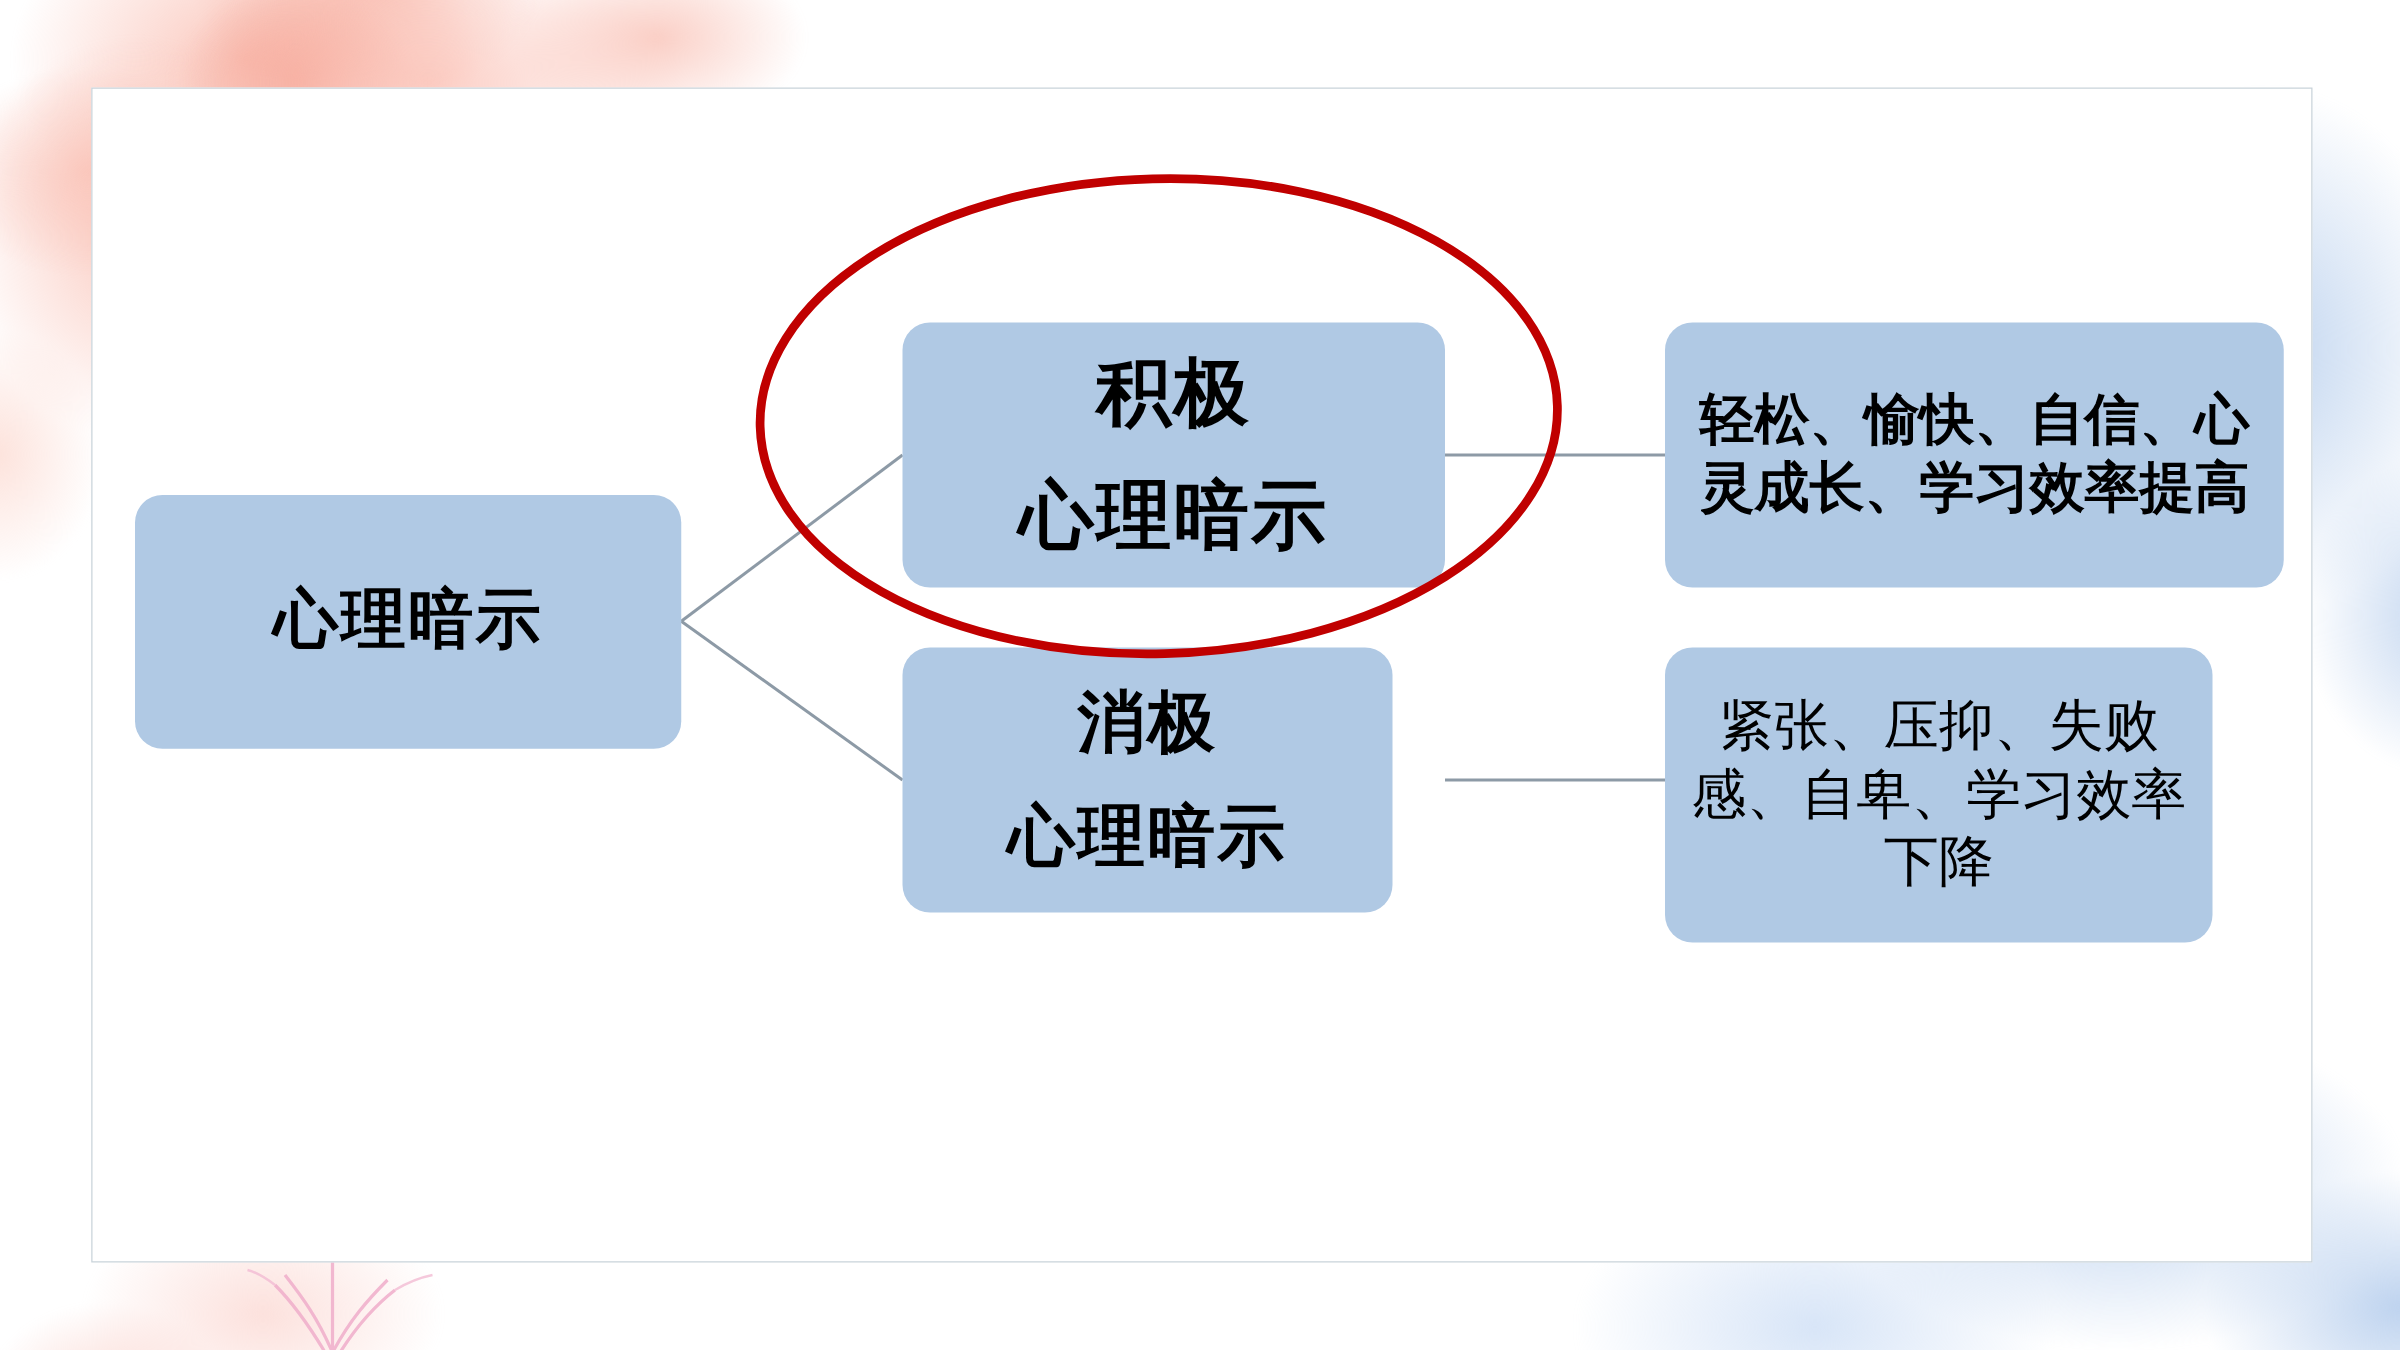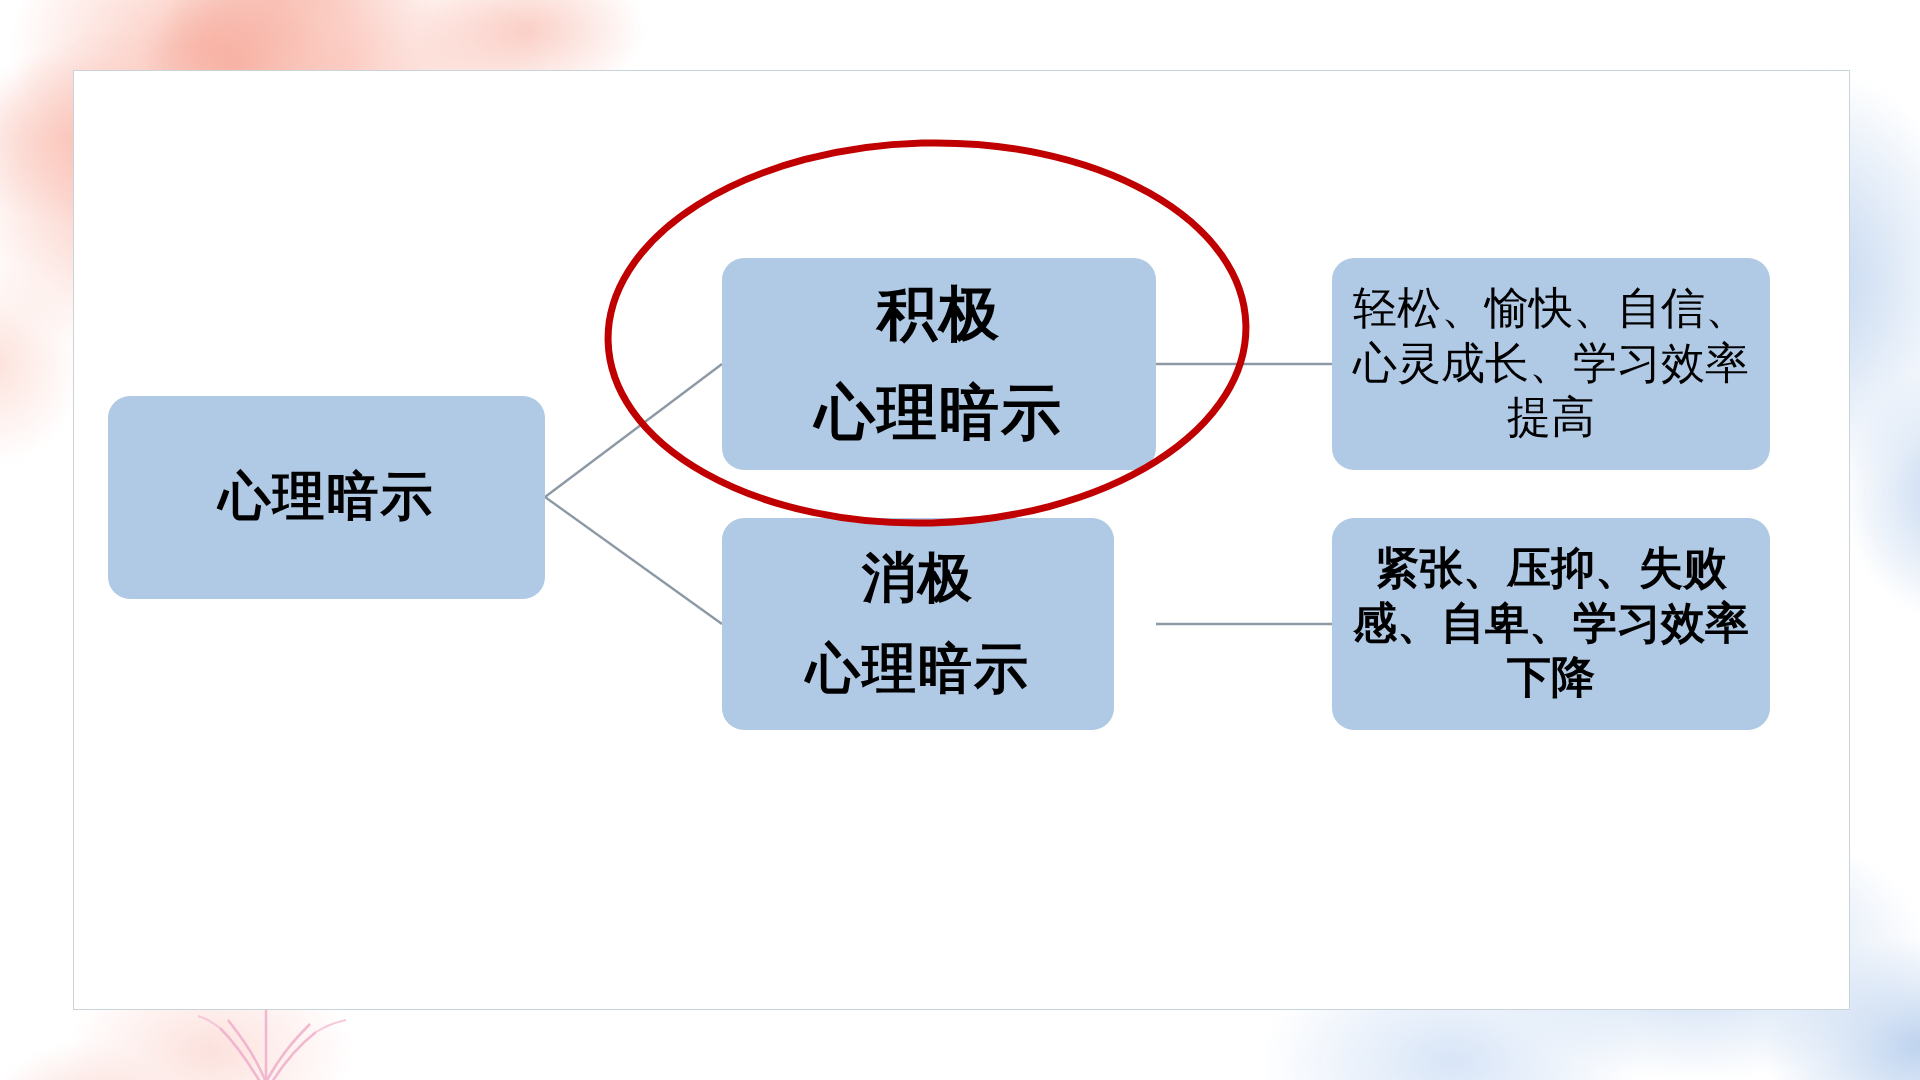--- a/index.html
+++ b/index.html
@@ -168,35 +168,35 @@
     font-weight: bold;
     letter-spacing: 2px;
   }
   .node .line1 { margin-bottom: 22px; }
   .node .line2 { }
 
   
   #node-positive-outcome {
     left: 1332px;
     top: 258px;
-    width: 438px;
+    width: 495px;
     height: 212px;
     font-size: 44px;
-    font-weight: normal;
+    font-weight: bold;
     letter-spacing: 0px;
     line-height: 1.24;
     padding: 0 16px;
   }
   #node-negative-outcome {
     left: 1332px;
     top: 518px;
     width: 438px;
-    height: 212px;
+    height: 236px;
     font-size: 44px;
-    font-weight: bold;
+    font-weight: normal;
     letter-spacing: 0px;
     line-height: 1.24;
     padding: 0 16px;
   }
 
   
   #highlight-ellipse {
     position: absolute;
     left: 602px;
     top: 138px;

